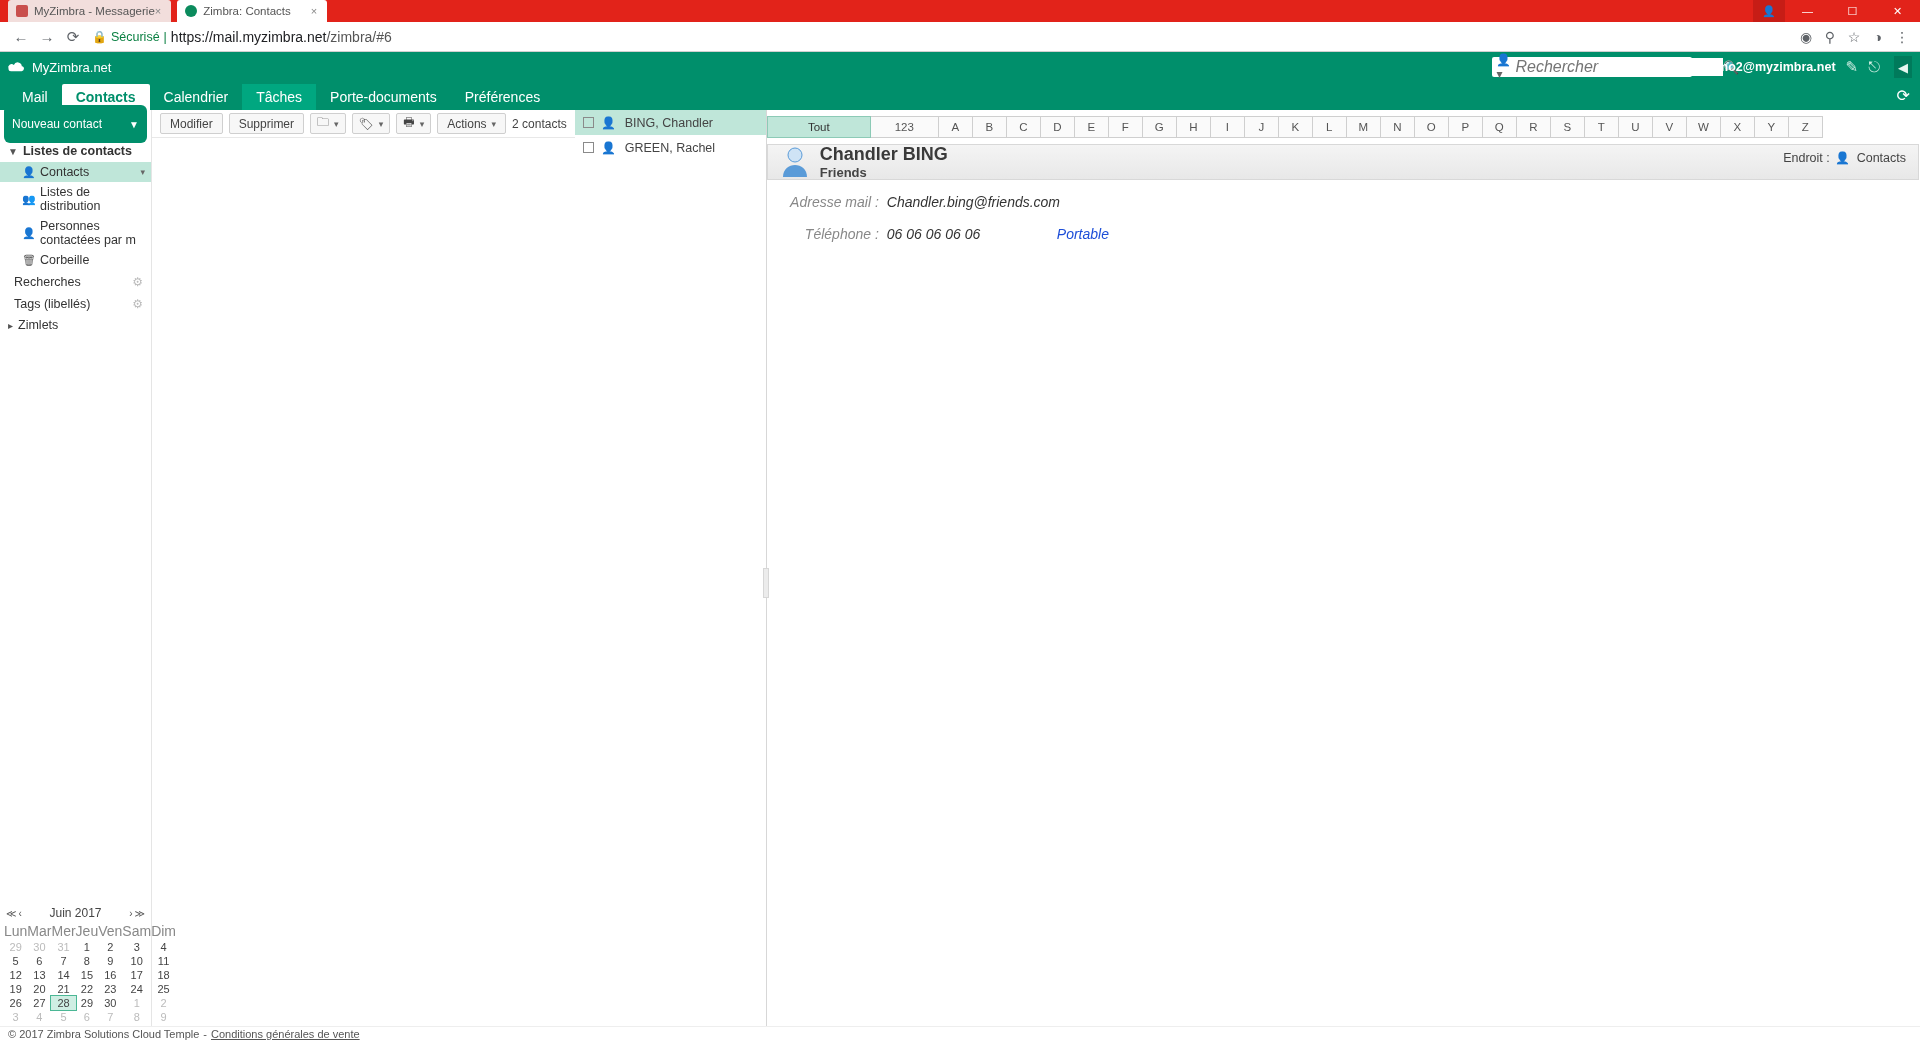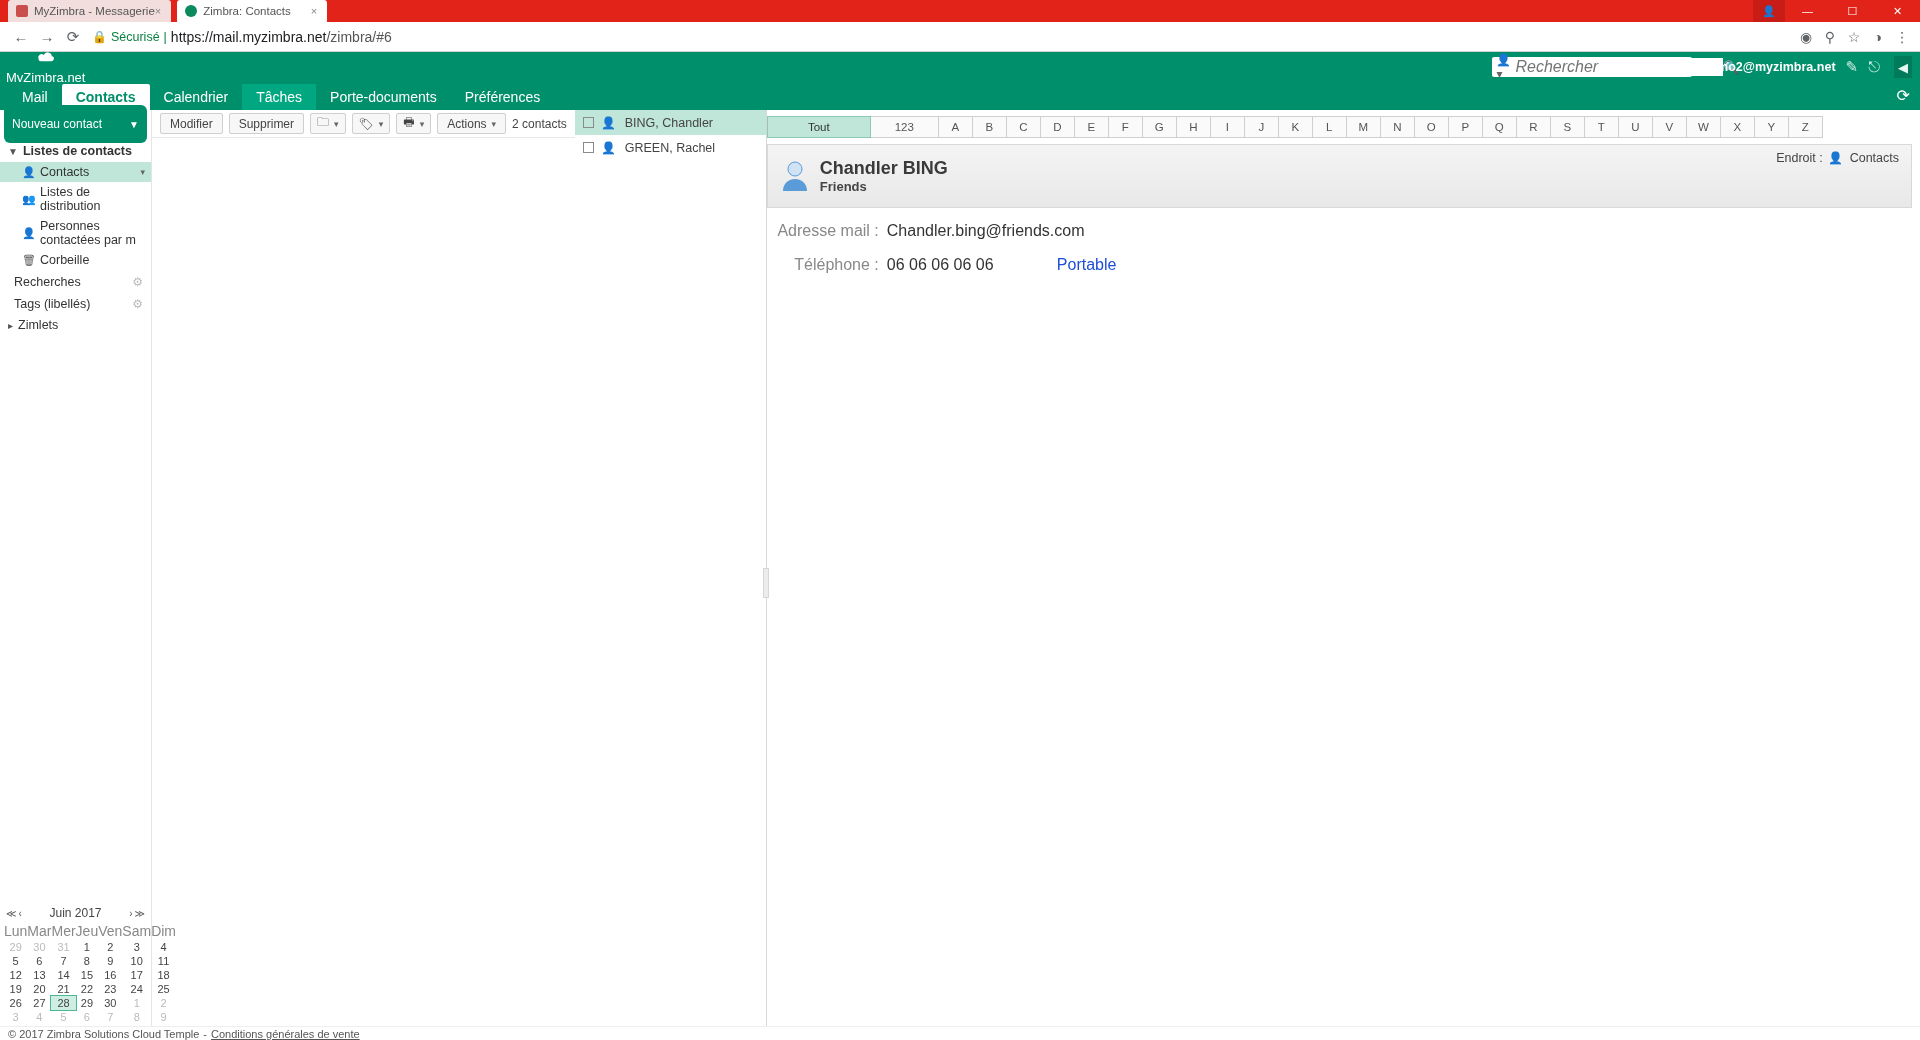--- a/index.html
+++ b/index.html
@@ -24,21 +24,21 @@
 .addrbar .nav-ico { width:18px; text-align:center; color:#5f6368; font-size:15px; margin:0 4px; }
 .addrbar .omnibox { flex:1; display:flex; align-items:center; margin:0 6px; height:22px; }
 .addrbar .lock { color:#0b8043; font-size:12px; margin-right:4px; }
 .addrbar .secure { color:#0b8043; font-size:12.5px; margin-right:4px; }
 .addrbar .url { color:#555; font-size:14px; }
 .addrbar .url .host { color:#202124; }
 .addrbar .right-ico { width:20px; text-align:center; color:#5f6368; font-size:14px; margin-left:4px; }
 
 
 .z-header { height:30px; background:#008f6b; display:flex; align-items:center; color:#fff; padding:0 8px 0 6px; }
-.z-logo { display:flex; align-items:center; gap:6px; font-size:13px; font-weight:500;flex-direction:column; }
+.z-logo { display:flex; align-items:center; gap:6px; font-size:13px; font-weight:500; }
 .z-logo svg { width:20px; height:14px; }
 .z-right { margin-left:auto; display:flex; align-items:center; gap:10px; }
 .z-search { background:#fff; height:20px; width:200px; border-radius:2px; display:flex; align-items:center; padding:0 4px; color:#555; }
 .z-search .sico { color:#666; font-size:12px; margin-right:4px; }
 .z-search input { border:none; outline:none; flex:1; font-size:16px; color:#555; font-style:italic; }
 .z-search .mag { color:#888; font-size:13px; }
 .z-user { font-size:12.5px; font-weight:600; }
 .z-hico { color:#cfeee3; font-size:15px; }
 .z-collapse { background:#007a5b; width:18px; height:22px; display:flex; align-items:center; justify-content:center; font-size:13px; color:#e8f7f1; margin-left:4px; }
 
@@ -86,29 +86,29 @@
 .c-row.sel { background:#bfe6d9; }
 
 
 .detail { flex:1; display:flex; flex-direction:column; }
 .alpha { display:flex; margin:6px 8px 0 0; }
 .alpha-cell { flex:0 0 34px; height:22px; border:1px solid #cfcfcf; border-left:none; display:flex; align-items:center; justify-content:center; font-size:11.5px; color:#555; background:#fafafa; }
 .alpha-cell:first-child { border-left:1px solid #cfcfcf; }
 .alpha-cell.all   { flex:0 0 104px; background:#bfe6d9; color:#333; font-weight:500; border-color:#8ccab6; }
 .alpha-cell.digits{ flex:0 0 68px; }
 
-.card-head { margin:6px 8px 0 0; background:linear-gradient(#f4f4f4,#e8e8e8); border:1px solid #d8d8d8; height:64px; display:flex; align-items:center; padding:0 12px; position:relative; }
+.card-head { margin:6px 1px 0 0; background:linear-gradient(#f4f4f4,#e8e8e8); border:1px solid #d8d8d8; height:36px; display:flex; align-items:center; padding:0 12px; position:relative; }
 .avatar { width:30px; height:34px; margin-right:10px; }
 .avatar svg { width:30px; height:34px; }
 .card-head .name { font-size:18px; font-weight:700; color:#3a3a3a; }
 .card-head .org  { font-size:13px; font-weight:700; color:#444; }
 .card-head .loc { position:absolute; right:12px; top:6px; font-size:12.5px; color:#444; display:flex; align-items:center; gap:6px; }
 .card-head .loc .pico { color:#555; font-size:12px; }
 
-.fields { padding:10px 0 0 0; font-size:16px; }
+.fields { padding:10px 0 0 0; font-size:14px;font-style:italic; }
 .frow { display:flex; align-items:flex-start; padding:4px 0; }
 .frow .flabel { width:120px; text-align:right; color:#888; padding-right:8px; }
 .frow .fval { color:#333; min-width:170px; }
 .frow .ftype { color:#1d4ed8; }
 
 
 .minical { margin-top:auto; padding:2px 4px 2px 4px; font-size:11px; color:#444; }
 .mc-head { display:flex; align-items:center; justify-content:space-between; padding:2px 2px; }
 .mc-head .nav { display:flex; gap:2px; font-size:10px; color:#555; }
 .mc-head .title { font-size:12px; }

